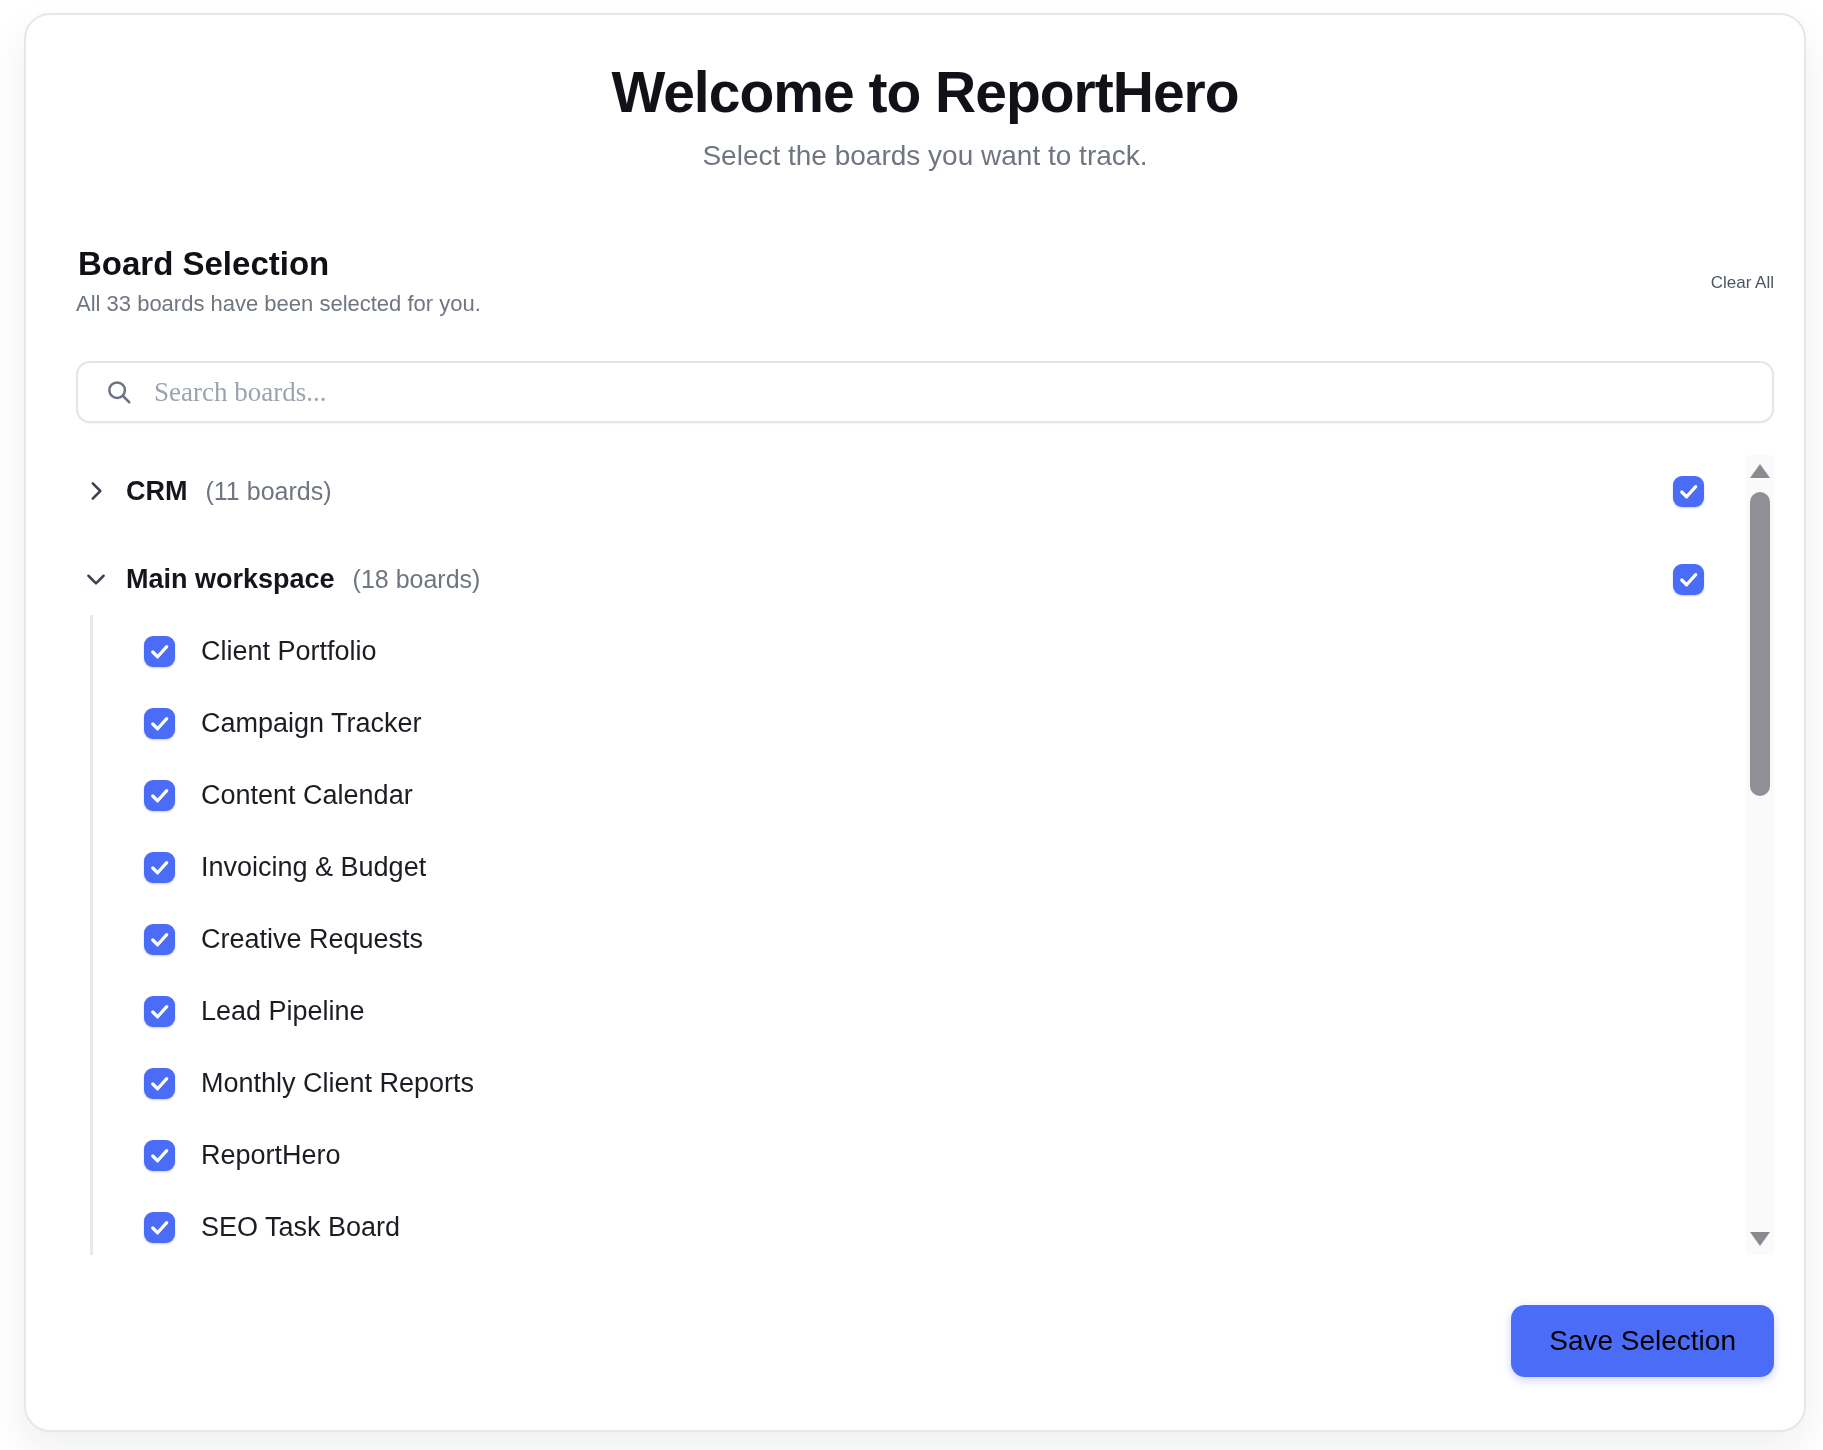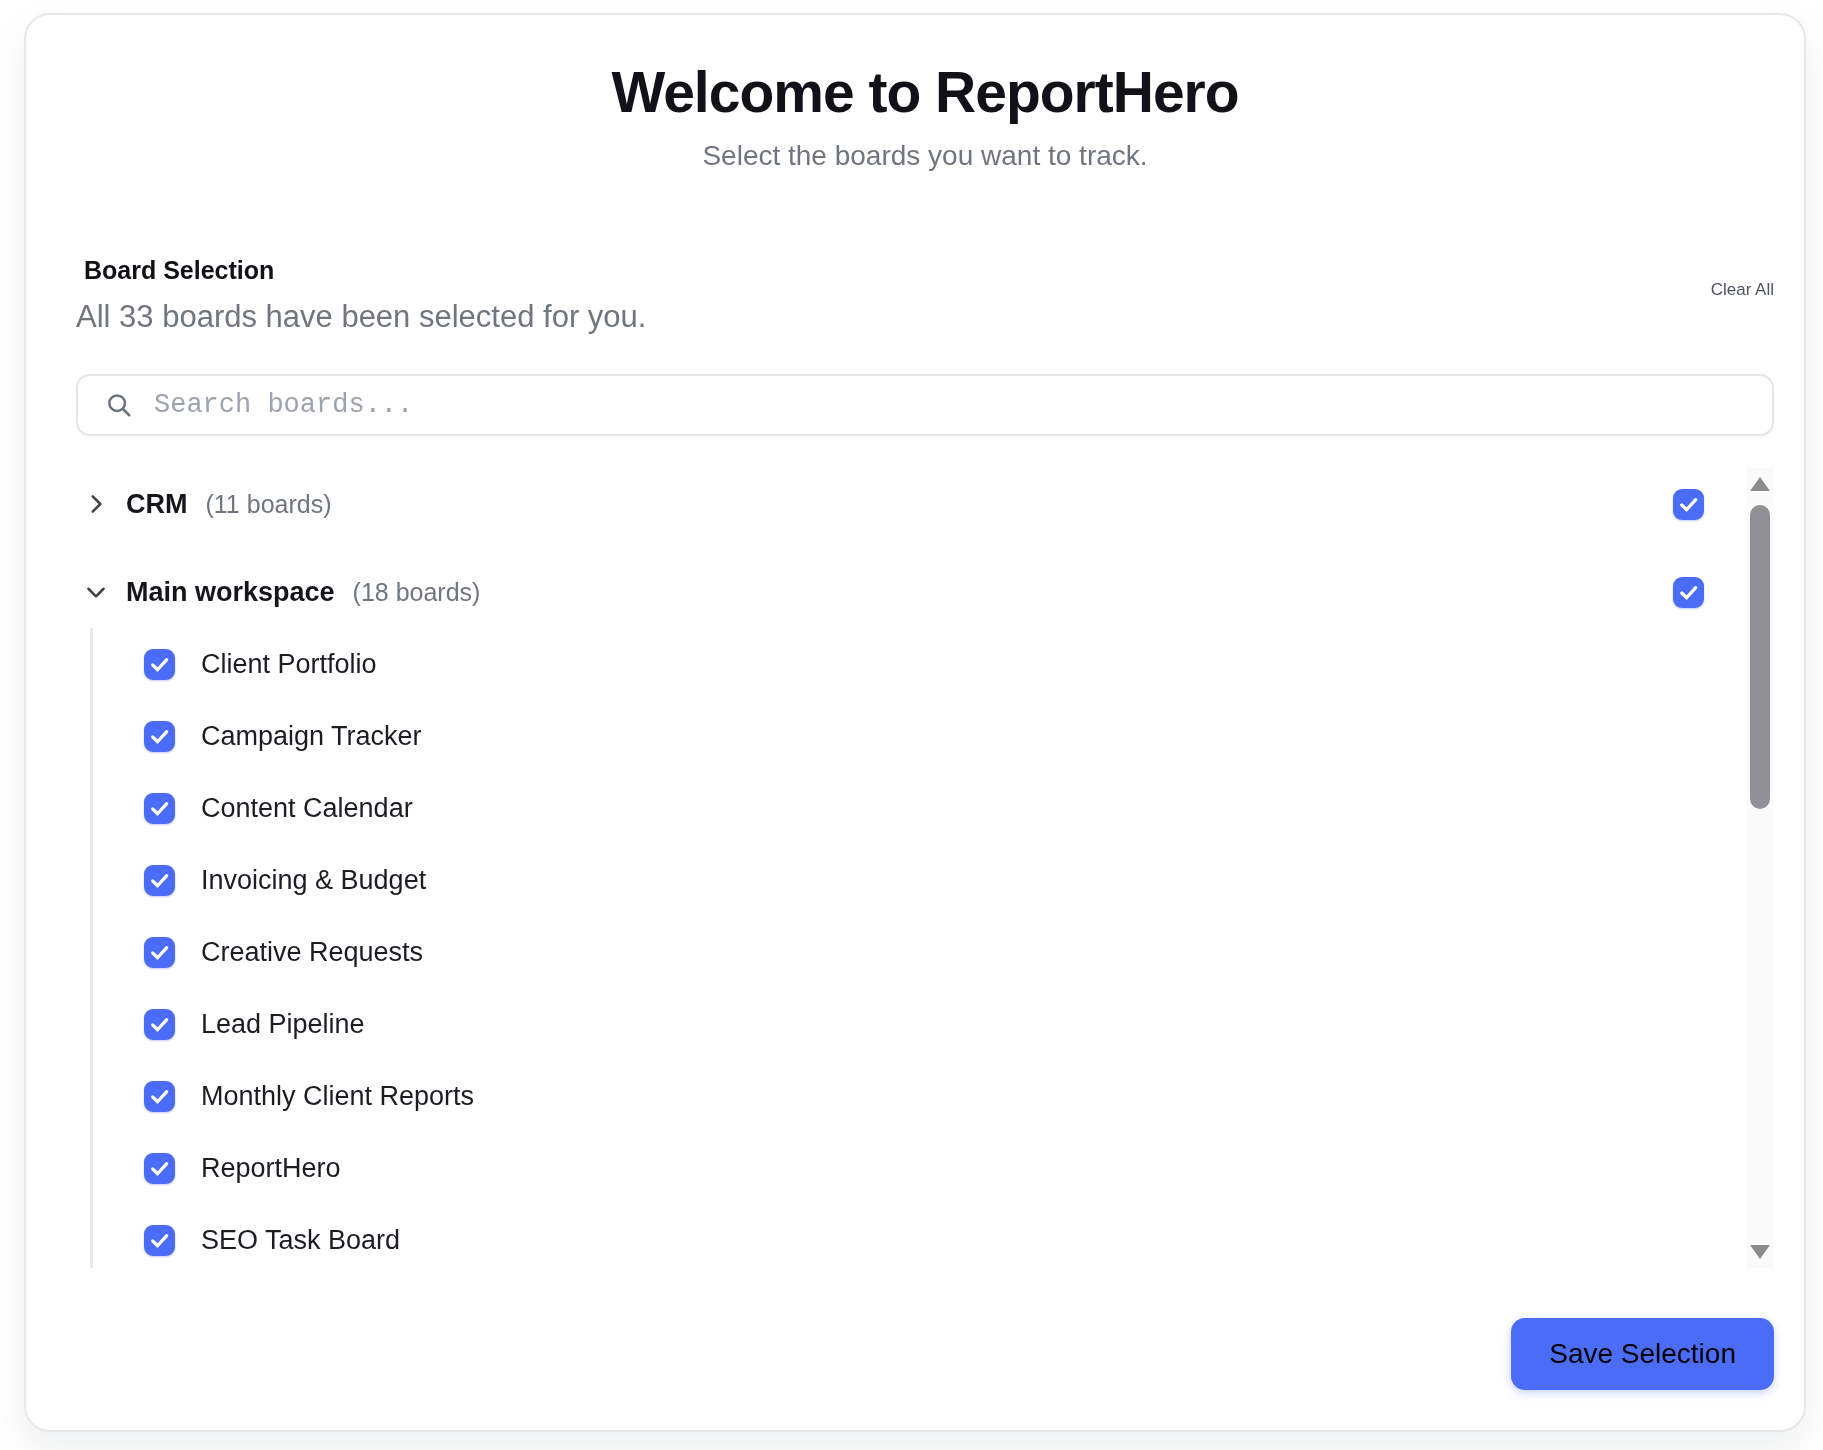--- a/index.html
+++ b/index.html
@@ -19,33 +19,33 @@
     box-sizing:border-box;background:#fff;border:2px solid var(--border);
     border-radius:26px;box-shadow:0 18px 40px rgba(15,23,42,.07);
     padding:0 30px 0 50px;
   }
   
   .hero{text-align:center;}
   .hero h1{margin:46px 0 0;font-size:57px;line-height:62px;font-weight:800;letter-spacing:-1px;color:#101218;}
   .hero p{margin:16px 0 0;font-size:28px;line-height:34px;color:var(--muted);}
   
   .section-head{margin-top:72px;display:flex;align-items:center;justify-content:space-between;}
-  .section-head h2{margin:8px;font-size:25px;line-height:34px;font-weight:700;color:#0f1115;}
-  .section-head .sub{margin:13px 0 0;font-size:31px;line-height:34px;color:var(--muted);}
+  .section-head h2{margin:2px;font-size:33px;line-height:34px;font-weight:700;color:#0f1115;}
+  .section-head .sub{margin:6px 0 0;font-size:22px;line-height:34px;color:var(--muted);}
   .clear-all{background:none;border:none;padding:0;font-family:inherit;font-size:17px;color:#4d5562;cursor:pointer;}
   
   .search-box{
     margin-top:40px;height:62px;box-sizing:border-box;border:2px solid #e3e5e9;border-radius:14px;
     display:flex;align-items:center;gap:18px;padding:0 26px;background:#fff;
     box-shadow:0 1px 2px rgba(0,0,0,.04);
   }
   .search-box svg{flex:0 0 auto;}
   .search-box input{
     flex:1;border:none;outline:none;background:transparent;
-    font-family:Liberation Mono, monospace;font-size:27px;color:#8b5cf6;
+    font-family:Liberation Serif, serif;font-size:27px;color:#8b5cf6;
   }
   .search-box input::placeholder{color:#9aa3af;}
   
   .list-viewport{position:relative;margin-top:32px;height:800px;overflow:hidden;}
   .rows{position:absolute;left:0;top:0;right:70px;}
   .group-row{height:72px;display:flex;align-items:center;}
   .group-row.first{margin-bottom:16px;}
   .chev{width:28px;height:28px;display:flex;align-items:center;justify-content:center;margin:0 16px 0 6px;flex:0 0 auto;cursor:pointer;}
   .group-name{font-size:27px;font-weight:700;color:#14161c;}
   .group-count{font-size:25px;color:var(--muted);margin-left:18px;}

